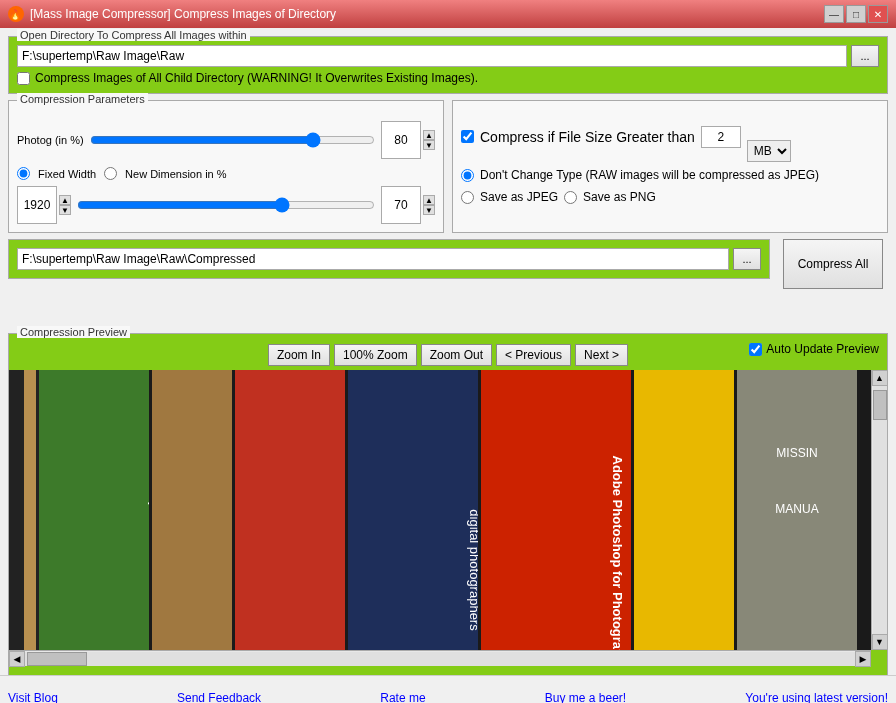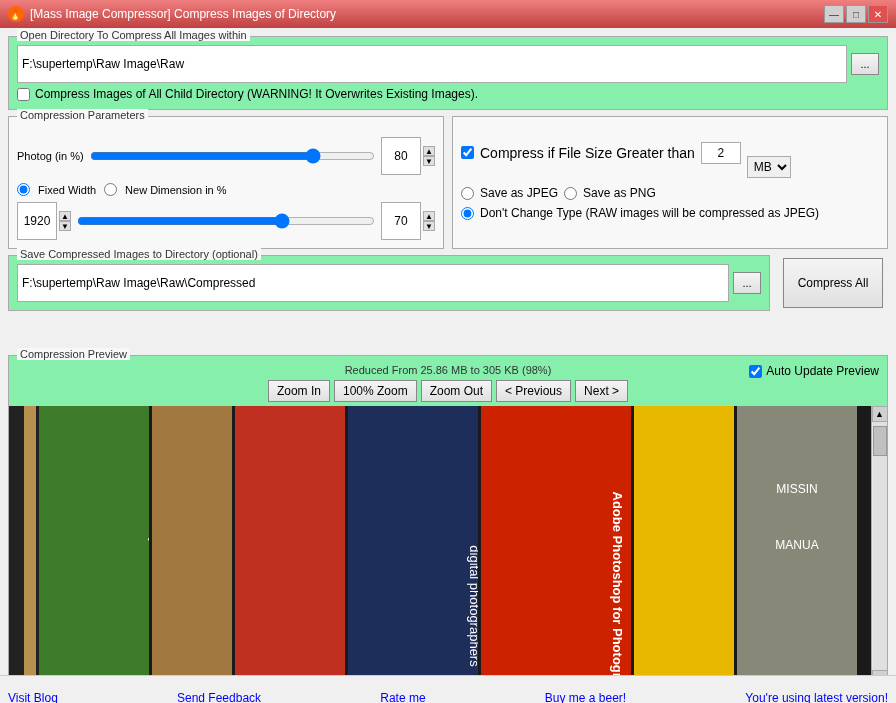--- a/index.html
+++ b/index.html
@@ -59,21 +59,21 @@
       color: white;
     }
     .main-content {
       background: #f0f0f0;
       padding: 8px;
       height: calc(703px - 28px - 28px);
       overflow: hidden;
     }
     .group-box {
       border: 1px solid #aaa;
-      background: #86efac;
+      background: #84cc16;
       padding: 6px 8px 8px 8px;
       margin-bottom: 6px;
       position: relative;
     }
     .group-label {
       position: absolute;
       top: -8px;
       left: 8px;
       background: #f8f8f8;
       padding: 0 3px;
@@ -83,21 +83,21 @@
     .input-row {
       display: flex;
       align-items: center;
       gap: 4px;
       margin-top: 4px;
     }
     .text-input {
       flex: 1;
       height: 22px;
       border: 1px solid #aaa;
-      padding: 18px 4px;
+      padding: 2px 4px;
       font-size: 12px;
       background: white;
     }
     .browse-btn {
       width: 28px;
       height: 22px;
       border: 1px solid #888;
       background: linear-gradient(to bottom, #f5f5f5, #e0e0e0);
       cursor: pointer;
       font-size: 11px;
@@ -414,57 +414,55 @@
       <div class="filesize-row" style="margin-top:4px;">
         <input type="checkbox" checked="" style="">
         <span class="filesize-label">Compress if File Size Greater than</span>
         <input type="text" class="filesize-input" value="2" style="">
         <select class="unit-select">
           <option>MB</option>
           <option>KB</option>
           <option>GB</option>
         </select>
       </div>
+      <div class="save-row">
+        <input type="radio" name="save_type" checked="" style="">
+        <span>Don't Change Type (RAW images will be compressed as JPEG)</span>
+      </div>
       <div class="save-row" style="margin-top: 8px;">
         <input type="radio" name="save_type" style="">
         <span>Save as JPEG</span>
         <input type="radio" name="save_type" style="">
         <span>Save as PNG</span>
       </div>
-      <div class="save-row">
-        <input type="radio" name="save_type" checked="" style="">
-        <span>Don't Change Type (RAW images will be compressed as JPEG)</span>
-      </div>
     </div>
   </div>
 
   <div class="compress-section">
     <div class="compress-left">
       <div class="group-box" style="margin-bottom:0;">
-        <span class="group-label">Save Compressed Images to Directory (optional)</span>
         <div class="input-row" style="margin-top: 2px;">
           <input type="text" class="text-input" value="F:\supertemp\Raw Image\Raw\Compressed" style="">
           <button class="browse-btn">...</button>
         </div>
       </div>
     </div>
     <div class="compress-right">
       <button class="compress-btn">Compress All</button>
     </div>
   </div>
 
   <div class="group-box" style="padding-bottom: 12px; position: relative; margin-top: 44px;">
     <span class="group-label">Compression Preview</span>
 
     <div class="auto-update-row">
       <input type="checkbox" checked="" style="">
       <span>Auto Update Preview</span>
     </div>
 
-    <div class="preview-info">Reduced From 25.86 MB to 305 KB (98%)</div>
 
     <div class="preview-controls">
       <button class="preview-btn">Zoom In</button>
       <button class="preview-btn">100% Zoom</button>
       <button class="preview-btn">Zoom Out</button>
       <button class="preview-btn">&lt; Previous</button>
       <button class="preview-btn">Next &gt;</button>
     </div>
 
     <div style="position: relative; margin: 0 -8px;">

